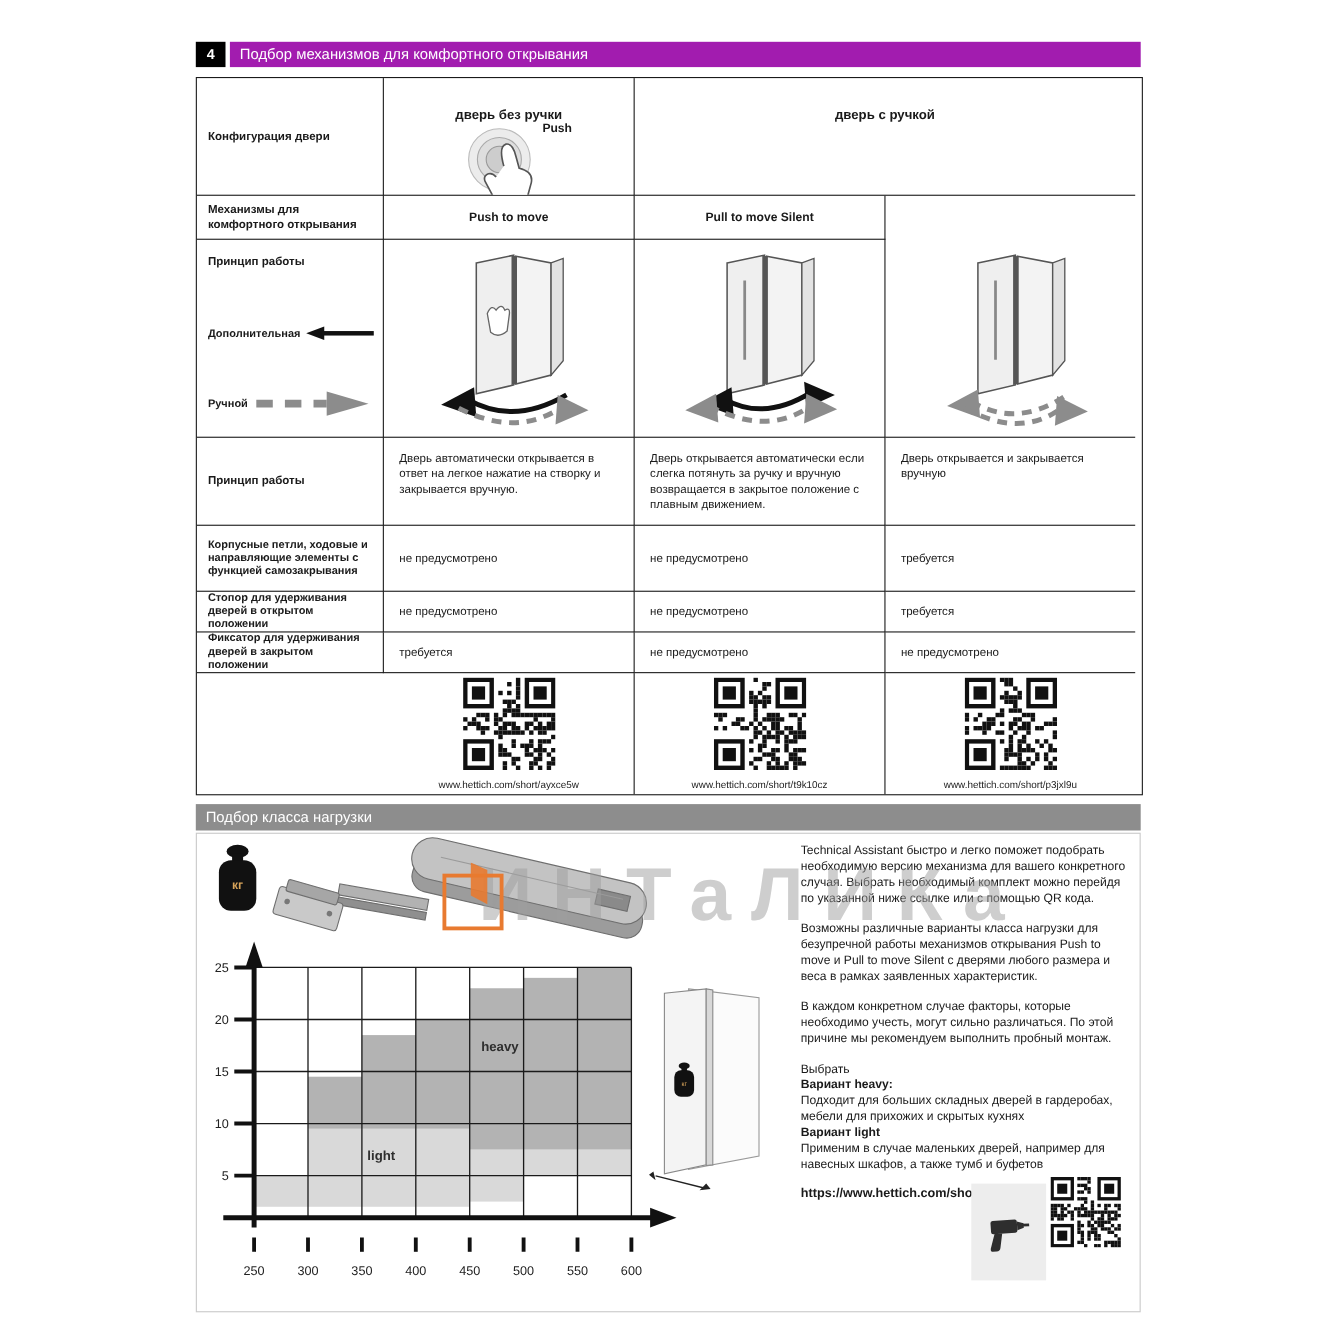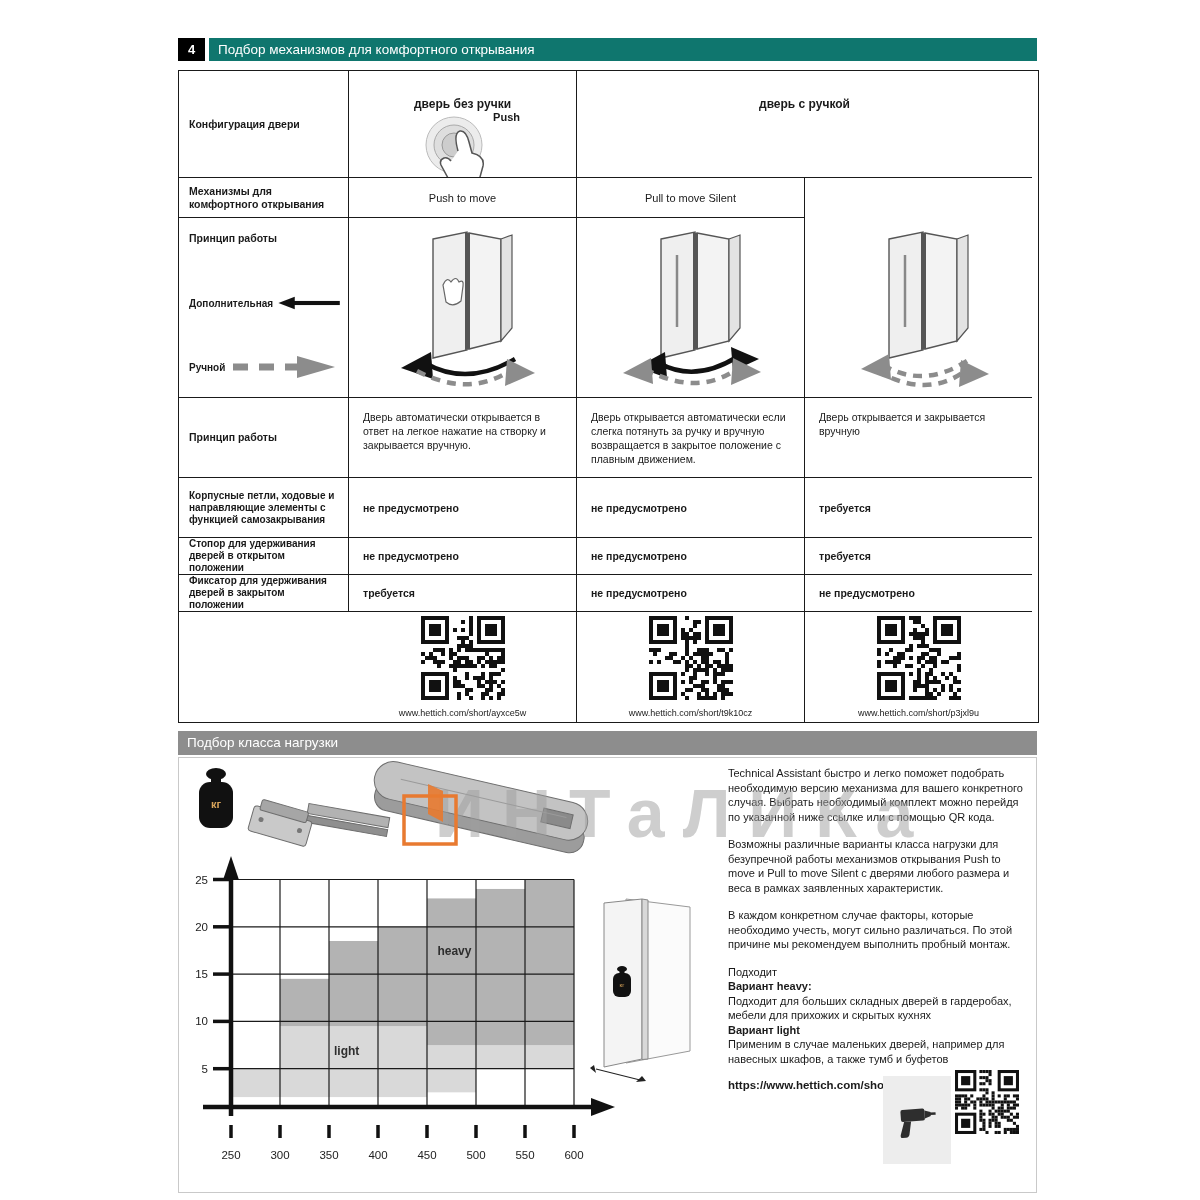--- a/index.html
+++ b/index.html
@@ -1,34 +1,34 @@
 <!DOCTYPE html>
 <html><head>
 <meta charset="utf-8">
 <style>
   html,body{margin:0;padding:0;background:#fff;}
   body{width:1200px;height:1200px;position:relative;font-family:"Liberation Sans",sans-serif;color:#1a1a1a;-webkit-font-smoothing:antialiased;}
   .abs{position:absolute;}
   
   .s1-header{left:178px;top:38px;width:859px;height:23px;display:flex;gap:4px;}
   .s1-num{width:27px;background:#000;color:#fff;font-size:13px;font-weight:bold;display:flex;align-items:center;justify-content:center;}
-  .s1-bar{flex:1;background:#0f766e;color:#fff;font-size:13.5px;line-height:23px;padding-left:9px;}
+  .s1-bar{flex:1;background:#a21caf;color:#fff;font-size:13.5px;line-height:23px;padding-left:9px;}
   
   .tbl{left:178px;top:70px;width:859px;border:1.5px solid #1a1a1a;display:grid;
        grid-template-columns:170px 228px 228px 227px;
        grid-template-rows:107px 40px 180px 80px 60px 37px 37px 110px;background:#fff;}
   .cell{border-right:1.5px solid #1a1a1a;border-bottom:1.5px solid #1a1a1a;box-sizing:border-box;overflow:hidden;}
   .noR{border-right:none;} .noB{border-bottom:none;}
   .lbl{font-weight:bold;font-size:10.5px;line-height:13px;padding:6px 10px;display:flex;align-items:center;}
   .lbl.sm{font-size:10px;line-height:12px;padding:4px 10px;}
-  .val{font-size:10.5px;padding:6px 14px;display:flex;align-items:center;font-weight:bold;}
+  .val{font-size:10.5px;padding:6px 14px;display:flex;align-items:center;}
   .txt{font-size:10.5px;line-height:14px;padding:12px 14px 6px 14px;}
   .cc{display:flex;flex-direction:column;align-items:center;}
   .door-hdr{font-weight:bold;font-size:12px;margin-top:26px;}
-  .r2{font-weight:normal;font-size:11px;display:flex;align-items:center;justify-content:center;text-align:right;padding:4px;}
+  .r2{font-weight:bold;font-size:11px;display:flex;align-items:center;justify-content:center;text-align:right;padding:4px;}
   .iconwrap{position:relative;width:100%;flex:1;display:flex;align-items:center;justify-content:center;}
   .push-lbl{position:absolute;right:56px;top:0px;font-weight:bold;font-size:11px;}
   .pull-lbl{position:absolute;left:66px;top:0px;font-weight:bold;font-size:11px;}
   .p-row{display:flex;align-items:center;width:100%;}
   .p-row span{white-space:nowrap;}
   .p-row svg{margin-left:4px;}
   .qrcell{display:flex;flex-direction:column;align-items:center;justify-content:center;gap:8px;}
   .qr{width:84px;height:84px;}
   .qr.small{width:64px;height:64px;}
   .url{font-size:9px;color:#222;}
@@ -584,21 +584,21 @@
     <rect x="3" y="12" width="52" height="48" fill="none" stroke="#e87a30" stroke-width="3.5"></rect>
     <polygon points="27,0 42,7 42,38 27,30" fill="#e87a30" opacity="0.9"></polygon>
     <polygon points="27,30 34,33 30,40 27,37" fill="#f0校9a56" opacity="0"></polygon>
   </svg>
   <div class="wm-text">ИНТаЛИКа</div>
 
   <div class="rcol">
     <p>Technical Assistant быстро и легко поможет подобрать необходимую версию механизма для вашего конкретного случая. Выбрать необходимый комплект можно перейдя по указанной ниже ссылке или с помощью QR кода.</p>
     <p>Возможны различные варианты класса нагрузки для безупречной работы механизмов открывания Push to move и Pull to move Silent с дверями любого размера и веса в рамках заявленных характеристик.</p>
     <p>В каждом конкретном случае факторы, которые необходимо учесть, могут сильно различаться. По этой причине мы рекомендуем выполнить пробный монтаж.</p>
-    <div>Подходит</div>
+    <div>Выбрать</div>
     <div class="b">Вариант heavy:</div>
     <div>Подходит для больших складных дверей в гардеробах, мебели для прихожих и скрытых кухнях</div>
     <div class="b">Вариант light</div>
     <div>Применим в случае маленьких дверей, например для навесных шкафов, а также тумб и буфетов</div>
     <div class="link">https://www.hettich.com/short/674f44</div>
   </div>
 
   <svg id="load-chart" class="abs" style="left:6px;top:86px" width="436" height="330" viewBox="0 0 436 330">
       <rect x="46" y="224.7" width="49" height="28.379999999999995" fill="#d9d9d9"></rect>
       <rect x="95" y="182.13" width="147" height="70.94999999999999" fill="#d9d9d9"></rect>

